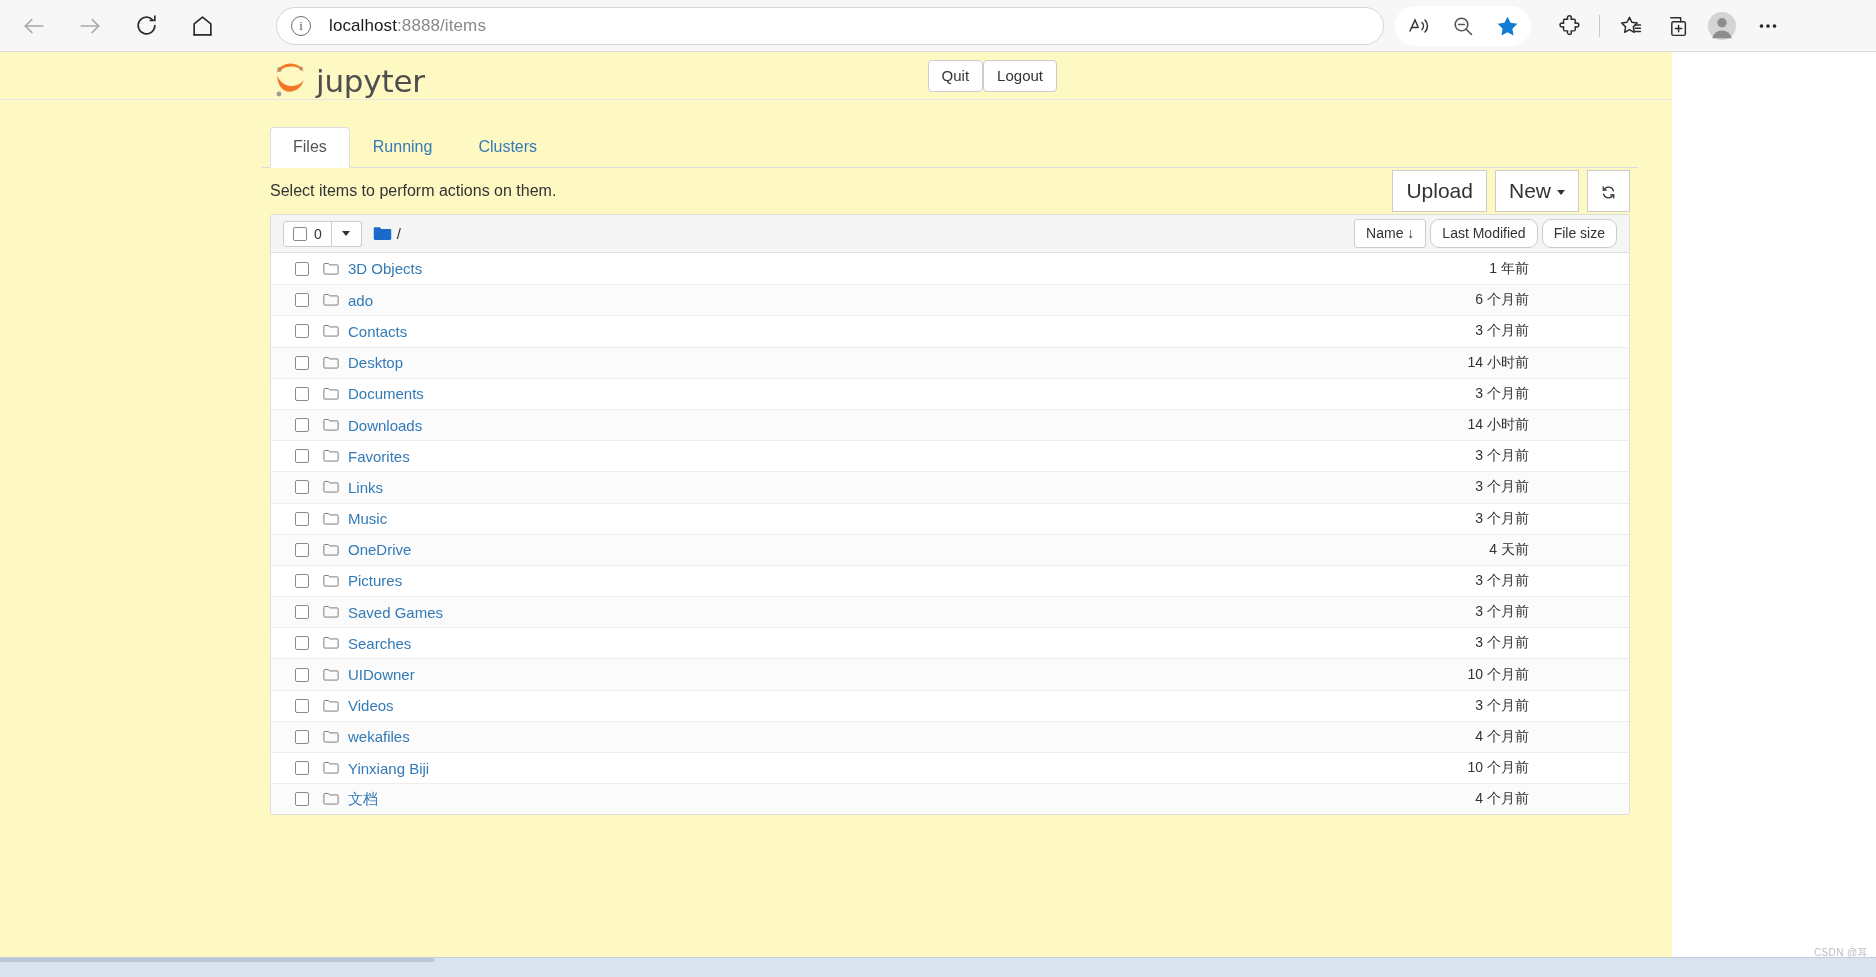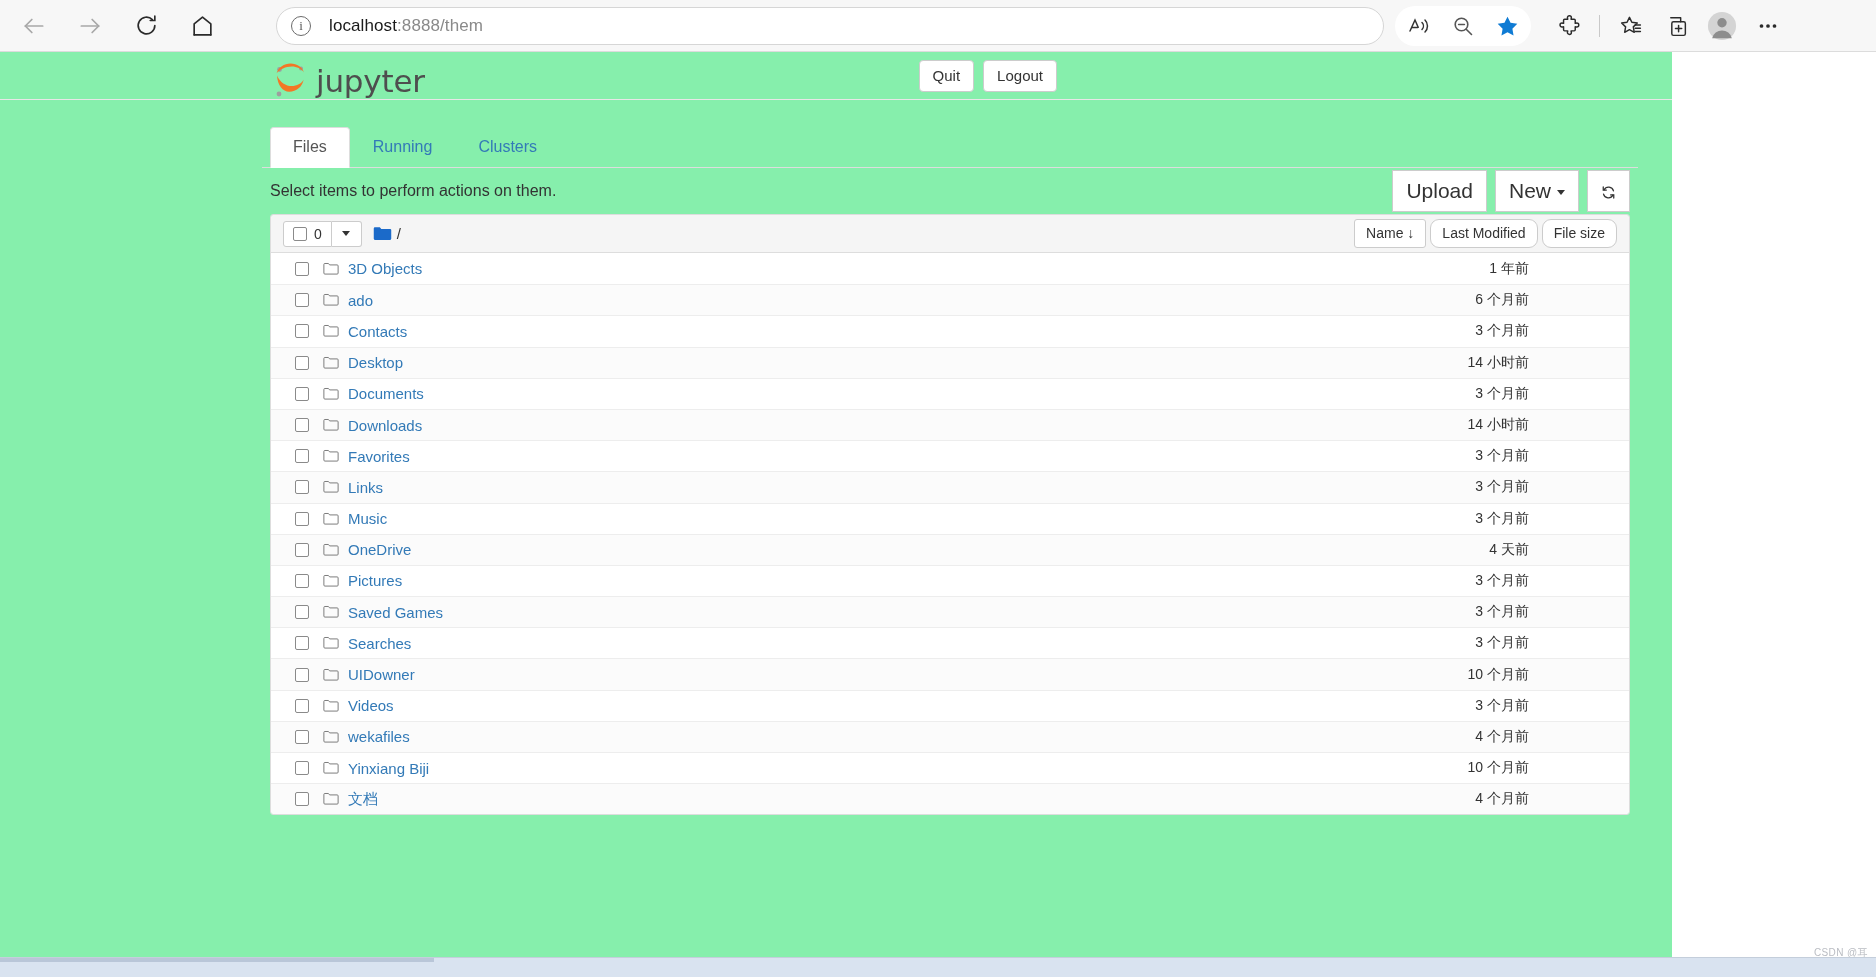--- a/index.html
+++ b/index.html
@@ -74,40 +74,40 @@
   }
   #edge-artifact .red {
     position: absolute; left: 0px; top: 24px;
     width: 5px; height: 64px; background: #e8413f;
   }
 
   
   #jupyter-page {
     position: absolute; left: 0; top: 52px;
     width: 1672px; height: 905px;
-    background: #86efac;
+    background: #fef9c3;
   }
 
   #jupyter-header {
     position: relative;
     height: 48px;
     border-bottom: 1px solid #e7e7e7;
     margin: 0 auto;
   }
   #logo-block {
     position: absolute; left: 272px; top: 9px;
     display: flex; align-items: center; gap: 8px;
   }
   #jupyter-wordmark {
     font-size: 31px; color: #4e4e4e; letter-spacing: -0.2px;
     font-family: "DejaVu Sans", sans-serif; font-weight: 400;
   }
   #header-buttons {
     position: absolute; right: 615px; top: 8px;
-    display: flex; gap: 9px;
+    display: flex; 
   }
   .hdr-btn {
     border: 1px solid #cccccc; background: #ffffff;
     border-radius: 4px; padding: 6px 13px;
     font-size: 15px; color: #333; line-height: 1.2;
   }
 
   #content-wrap {
     position: relative;
     width: 1376px;
@@ -253,21 +253,21 @@
       <svg width="25" height="25" viewBox="0 0 24 24" fill="none" stroke="currentColor" stroke-width="1.6" stroke-linecap="round" stroke-linejoin="round">
           <path d="M4 21V10.5L12 4l8 6.5V21"></path>
           <path d="M4 21h16"></path>
         </svg>
     </div>
   </div>
 
   <div id="address-bar">
     <div id="info-icon">i</div>
     <div id="url-text">
-      <span>localhost</span><span class="dim">:8888/them</span>
+      <span>localhost</span><span class="dim">:8888/items</span>
     </div>
   </div>
 
   <div id="chrome-right">
     <div id="pill-group">
       <div class="chrome-icon">
         <svg width="24" height="24" viewBox="0 0 24 24" fill="none" stroke="#333" stroke-width="1.5" stroke-linecap="round">
             <path d="M3 17L8 6l3.2 7.2"></path>
             <path d="M5 13.4h5.6"></path>
             <path d="M15 8.5a5 5 0 0 1 0 7"></path>

